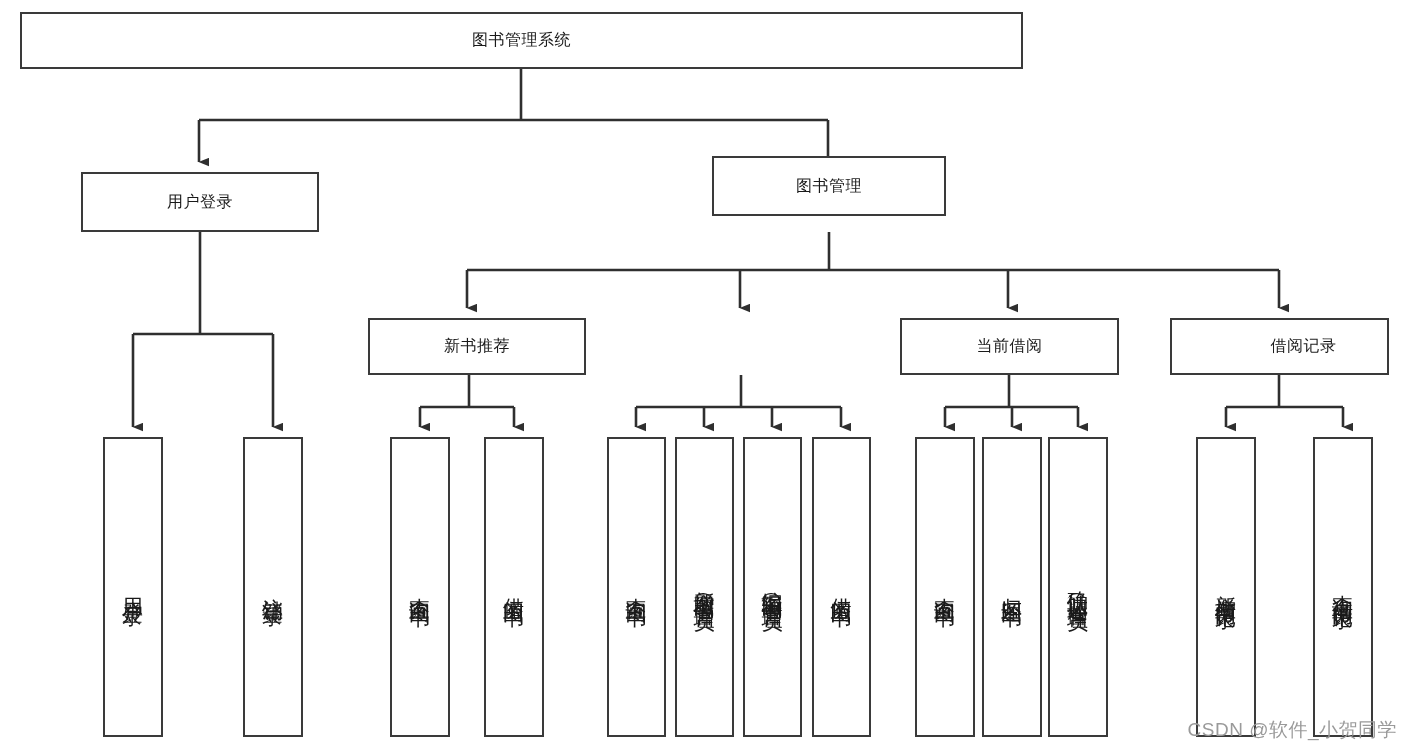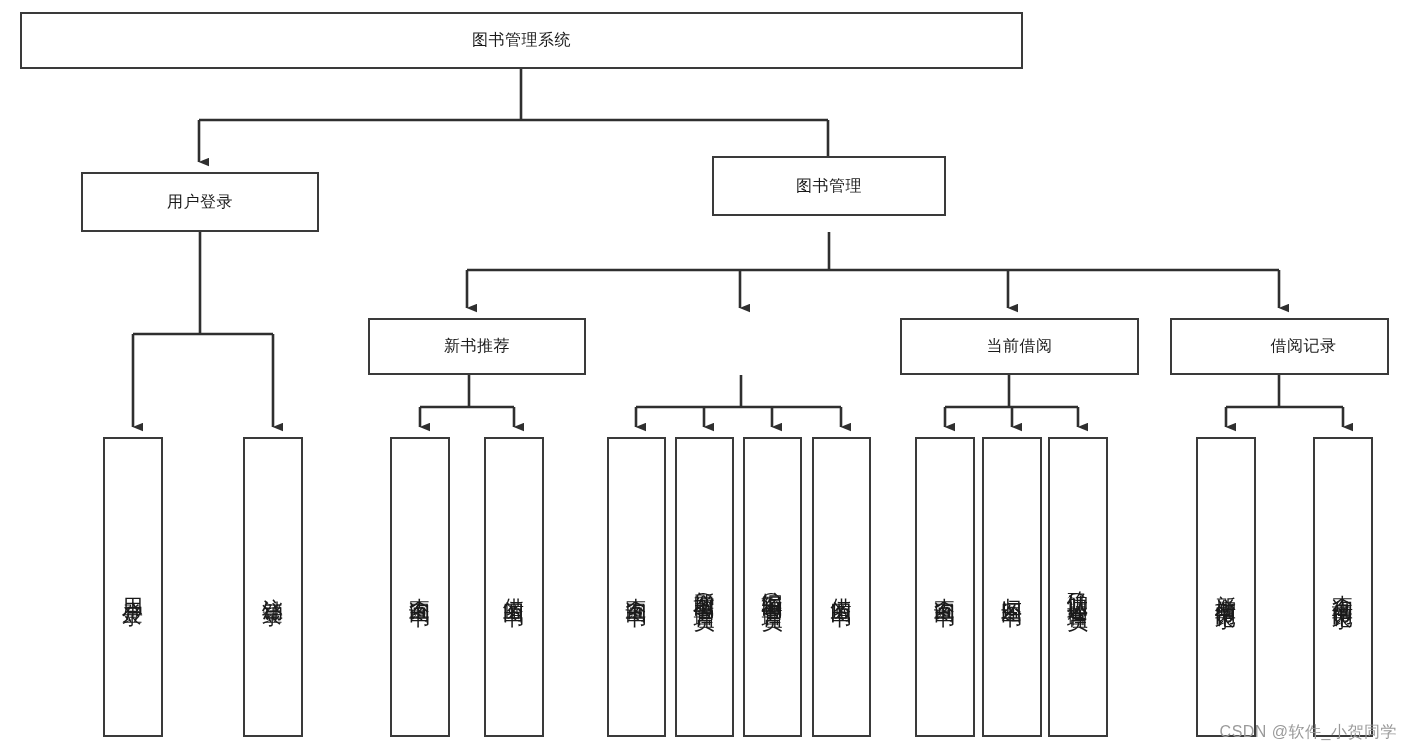--- a/index.html
+++ b/index.html
@@ -52,21 +52,21 @@
     text-orientation: upright;
     font-size: 21px;
     letter-spacing: 3px;
     line-height: 1.0;
     white-space: nowrap;
   }
   .watermark {
     position: absolute;
     right: 8px;
     bottom: 4px;
-    font-size: 16px;
+    font-size: 19px;
     color: #9a9a9a;
     letter-spacing: 0.5px;
     z-index: 3;
     white-space: nowrap;
     text-align: right;
   }
 </style>
 </head>
 <body>
 
@@ -130,21 +130,21 @@
   <div class="node horizontal" style="left:81px; top:172px; width:238px; height:60px;">
     <span class="label">用户登录</span>
   </div>
   <div class="node horizontal" style="left:712px; top:156px; width:234px; height:60px;">
     <span class="label">图书管理</span>
   </div>
 
   <div class="node horizontal" style="left:360px; top:318px; width:218px; height:57px;margin-left:8px;">
     <span class="label">新书推荐</span>
   </div>
-  <div class="node horizontal" style="left:900px; top:318px; width:239px; height:57px;">
+  <div class="node horizontal" style="left:900px; top:318px; width:219px; height:57px;">
     <span class="label">当前借阅</span>
   </div>
   <div class="node horizontal" style="left:1170px; top:318px; width:219px; height:57px;padding-left:48px;">
     <span class="label">借阅记录</span>
   </div>
 
   <div class="node vertical" style="left:103px; top:437px; width:60px; height:300px;">
     <span class="label">用户登录</span>
   </div>
   <div class="node vertical" style="left:243px; top:437px; width:60px; height:300px;">

